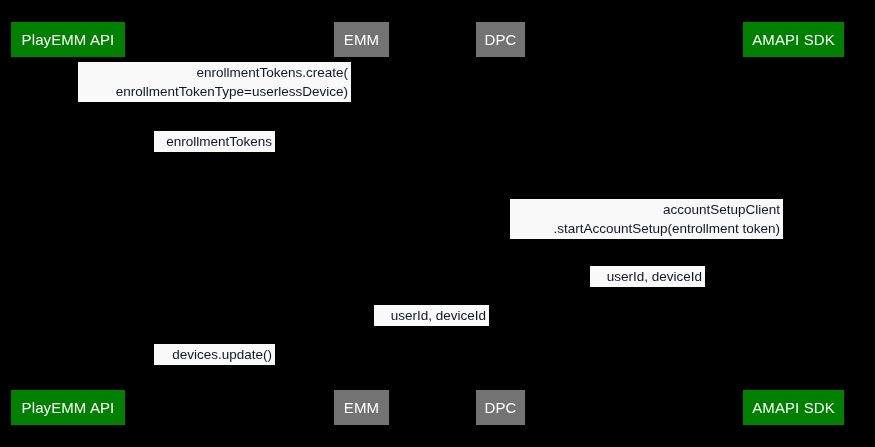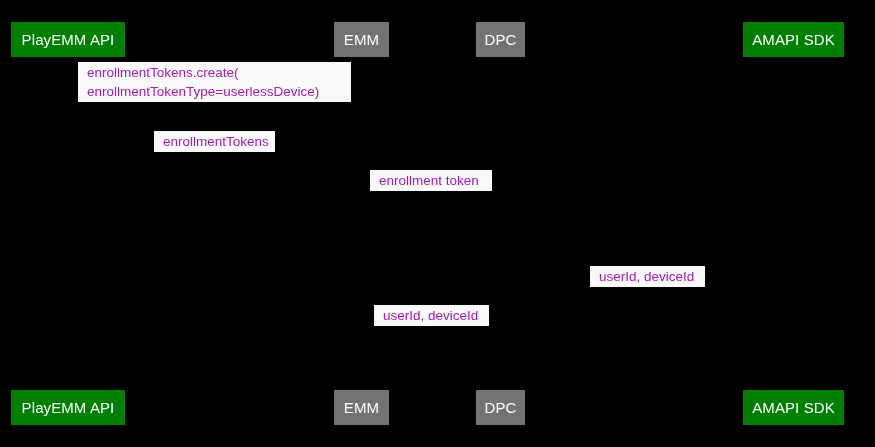--- a/index.html
+++ b/index.html
@@ -41,25 +41,25 @@
   .lifeline {
     position: absolute;
     width: 1px;
     background: #000000;
   }
 
   .msg-label {
     position: absolute;
     box-sizing: border-box;
     background: #f9f9f9;
-    color: #a21caf;
+    color: #0f172a;
     font-size: 13.5px;
     line-height: 19px;
-    padding: 1px 9px;
-    text-align: left;
+    padding: 1px 3px;
+    text-align: right;
     white-space: pre;
   }
   .msg-arrow {
     position: absolute;
     height: 1px;
     background: #000000;
   }
 </style>
 </head>
 <body>
@@ -90,27 +90,29 @@
   </div>
   <div class="actor-box actor-green" style="left:743px; top:22px; width:101px; height:35px;">
     <span>AMAPI SDK</span>
   </div>
 
   <div class="msg-label" style="left:78px; top:62px; width:273px;">enrollmentTokens.create(
 enrollmentTokenType=userlessDevice)</div>
 
   <div class="msg-label" style="left:154px; top:131px; width:121px;">enrollmentTokens</div>
 
-  <div class="msg-label" style="left:370px; top:170px; width:122px;">enrollment token</div>
 
+  <div class="msg-label" style="left:510px; top:199px; width:273px;">accountSetupClient
+.startAccountSetup(entrollment token)</div>
 
   <div class="msg-label" style="left:590px; top:266px; width:115px;">userId, deviceId</div>
 
   <div class="msg-label" style="left:374px; top:305px; width:115px;">userId, deviceId</div>
 
+  <div class="msg-label" style="left:154px; top:344px; width:121px;">devices.update()</div>
 
   <div class="actor-box actor-green" style="left:11px; top:390px; width:114px; height:35px;">
     <span>PlayEMM API</span>
   </div>
   <div class="actor-box actor-blue" style="left:334px; top:390px; width:55px; height:35px;">
     <span>EMM</span>
   </div>
   <div class="actor-box actor-blue" style="left:476px; top:390px; width:49px; height:35px;">
     <span>DPC</span>
   </div>

